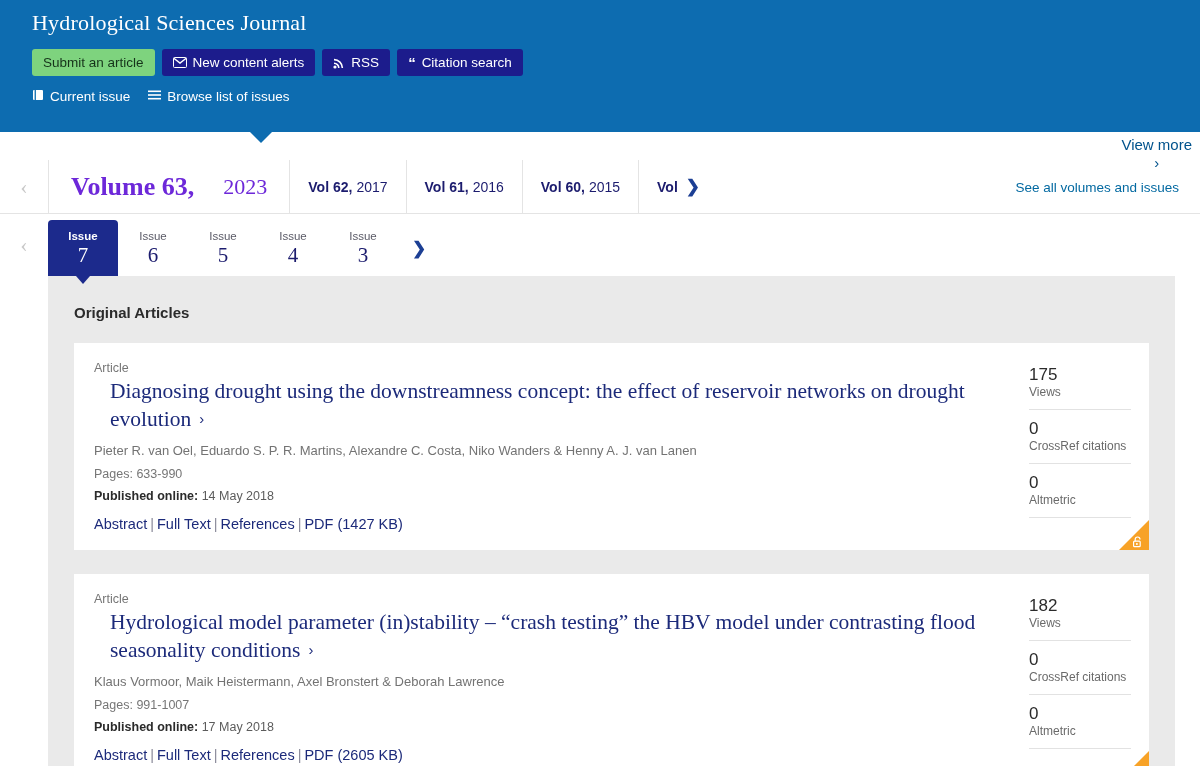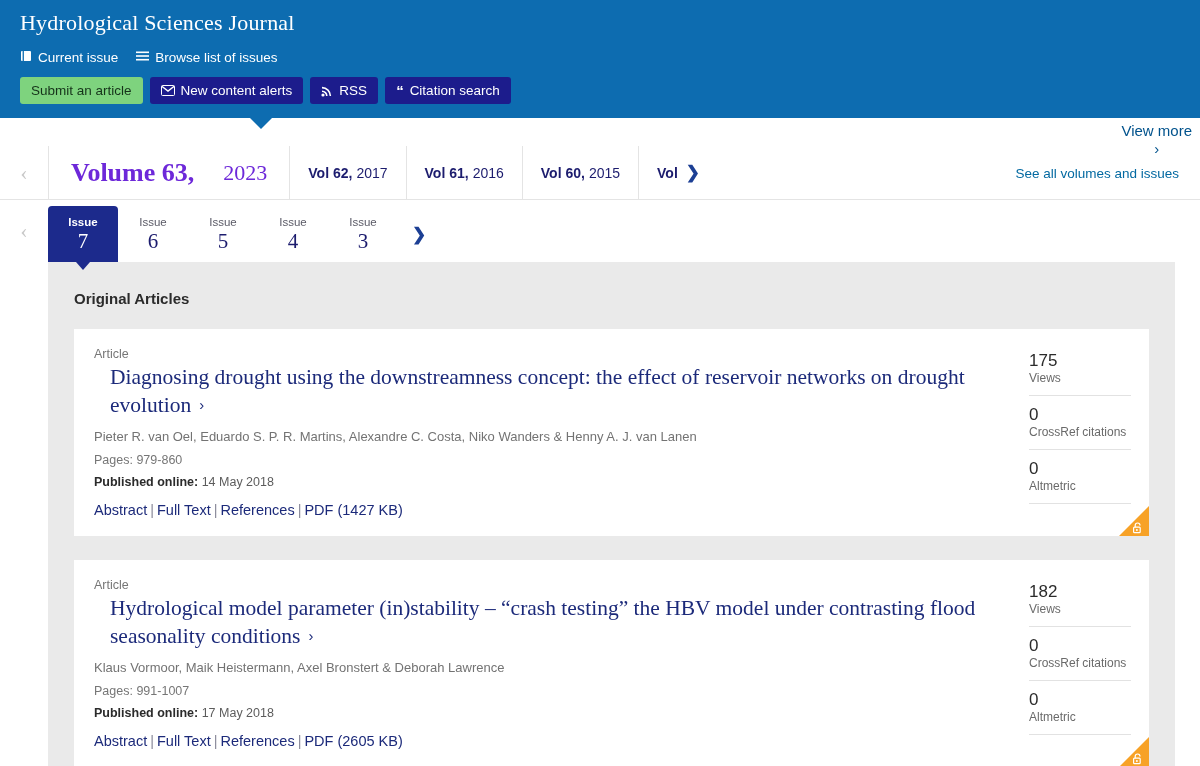--- a/index.html
+++ b/index.html
@@ -7,23 +7,23 @@
     margin: 0; padding: 0;
     width: 1200px; height: 766px;
     background: #ffffff;
     font-family: "Liberation Sans", sans-serif;
     overflow: hidden;
   }
 
   
   #journal-header {
     background: #0d6cb0;
-    height: 118px;
-    position: relative;
-    padding: 0 0 0 20px;
+    height: 132px;
+    position: relative;
+    padding: 0 0 0 32px;
   }
   #journal-title {
     color: #ffffff;
     font-family: "Liberation Serif", serif;
     font-size: 22px;
     font-weight: normal;
     letter-spacing: .2px;
     padding-top: 9px;
     margin: 0;
     line-height: 28px;
@@ -268,20 +268,49 @@
     right: 4px; bottom: 3px;
     width: 13px; height: 13px;
     color: #ffffff;
   }
 </style>
 </head>
 <body>
 
 <div id="journal-header">
   <h1 id="journal-title">Hydrological Sciences Journal</h1>
+
+  <div id="header-buttons">
+    <div class="hdr-btn green">
+      <span>Submit an article</span>
+    </div>
+    <div class="hdr-btn navy">
+      <span>
+        <svg width="14" height="11" viewBox="0 0 14 11">
+            <rect x="0.5" y="0.5" width="13" height="10" rx="1" fill="none" stroke="#fff"></rect>
+            <path d="M0.8 1.2 L7 6 L13.2 1.2" fill="none" stroke="#fff" stroke-width="1.4"></path>
+          </svg>
+      </span>
+      <span>New content alerts</span>
+    </div>
+    <div class="hdr-btn navy">
+      <span>
+        <svg width="12" height="12" viewBox="0 0 12 12">
+            <circle cx="2" cy="10" r="1.6" fill="#fff"></circle>
+            <path d="M1 6.2a4.8 4.8 0 0 1 4.8 4.8" fill="none" stroke="#fff" stroke-width="1.6"></path>
+            <path d="M1 2.6A8.4 8.4 0 0 1 9.4 11" fill="none" stroke="#fff" stroke-width="1.6"></path>
+          </svg>
+      </span>
+      <span>RSS</span>
+    </div>
+    <div class="hdr-btn navy">
+      <span style="font-size:15px;font-weight:bold;line-height:1;">“</span>
+      <span>Citation search</span>
+    </div>
+  </div>
 
   <div id="header-links">
     <a class="hdr-link">
       <span>
         <svg width="12" height="12" viewBox="0 0 12 12">
             <rect x="1" y="1" width="10" height="10" rx="1" fill="#fff"></rect>
             <rect x="2.6" y="1" width="1.3" height="10" fill="#0d6cb0"></rect>
           </svg>
       </span>
       <span>Current issue</span>
@@ -291,49 +320,20 @@
         <svg width="13" height="11" viewBox="0 0 13 11">
             <rect x="0" y="0.5" width="13" height="1.6" fill="#fff"></rect>
             <rect x="0" y="4.2" width="13" height="1.6" fill="#fff"></rect>
             <rect x="0" y="7.9" width="13" height="1.6" fill="#fff"></rect>
           </svg>
       </span>
       <span>Browse list of issues</span>
     </a>
   </div>
 
-  <div id="header-buttons">
-    <div class="hdr-btn green">
-      <span>Submit an article</span>
-    </div>
-    <div class="hdr-btn navy">
-      <span>
-        <svg width="14" height="11" viewBox="0 0 14 11">
-            <rect x="0.5" y="0.5" width="13" height="10" rx="1" fill="none" stroke="#fff"></rect>
-            <path d="M0.8 1.2 L7 6 L13.2 1.2" fill="none" stroke="#fff" stroke-width="1.4"></path>
-          </svg>
-      </span>
-      <span>New content alerts</span>
-    </div>
-    <div class="hdr-btn navy">
-      <span>
-        <svg width="12" height="12" viewBox="0 0 12 12">
-            <circle cx="2" cy="10" r="1.6" fill="#fff"></circle>
-            <path d="M1 6.2a4.8 4.8 0 0 1 4.8 4.8" fill="none" stroke="#fff" stroke-width="1.6"></path>
-            <path d="M1 2.6A8.4 8.4 0 0 1 9.4 11" fill="none" stroke="#fff" stroke-width="1.6"></path>
-          </svg>
-      </span>
-      <span>RSS</span>
-    </div>
-    <div class="hdr-btn navy">
-      <span style="font-size:15px;font-weight:bold;line-height:1;">“</span>
-      <span>Citation search</span>
-    </div>
-  </div>
-
   <div id="header-notch"></div>
 </div>
 
 <div id="view-more-row">
   <a id="view-more-link">
     <span>View more</span>
     <span>›</span>
   </a>
 </div>
 
@@ -396,21 +396,21 @@
 
   <div class="article-card">
     <div class="article-main">
       <div class="article-type">Article</div>
       <h3 class="article-title">
         <span>Diagnosing drought using the downstreamness concept: the effect of reservoir networks on drought evolution</span><span class="chevron">›</span>
       </h3>
       <div class="article-authors">Pieter R. van Oel, Eduardo S. P. R. Martins, Alexandre C. Costa, Niko Wanders &amp; Henny A. J. van Lanen</div>
       <div class="article-pages">
         <span>Pages:</span>
-        <span>979-860</span>
+        <span>633-990</span>
       </div>
       <div class="article-published">
         <b>Published online:</b>
         <span>14 May 2018</span>
       </div>
       <div class="article-links">
         <a>Abstract</a><span class="sep">|</span><a>Full Text</a><span class="sep">|</span><a>References</a><span class="sep">|</span><a>PDF (1427 KB)</a>
       </div>
     </div>
     <div class="article-metrics">

